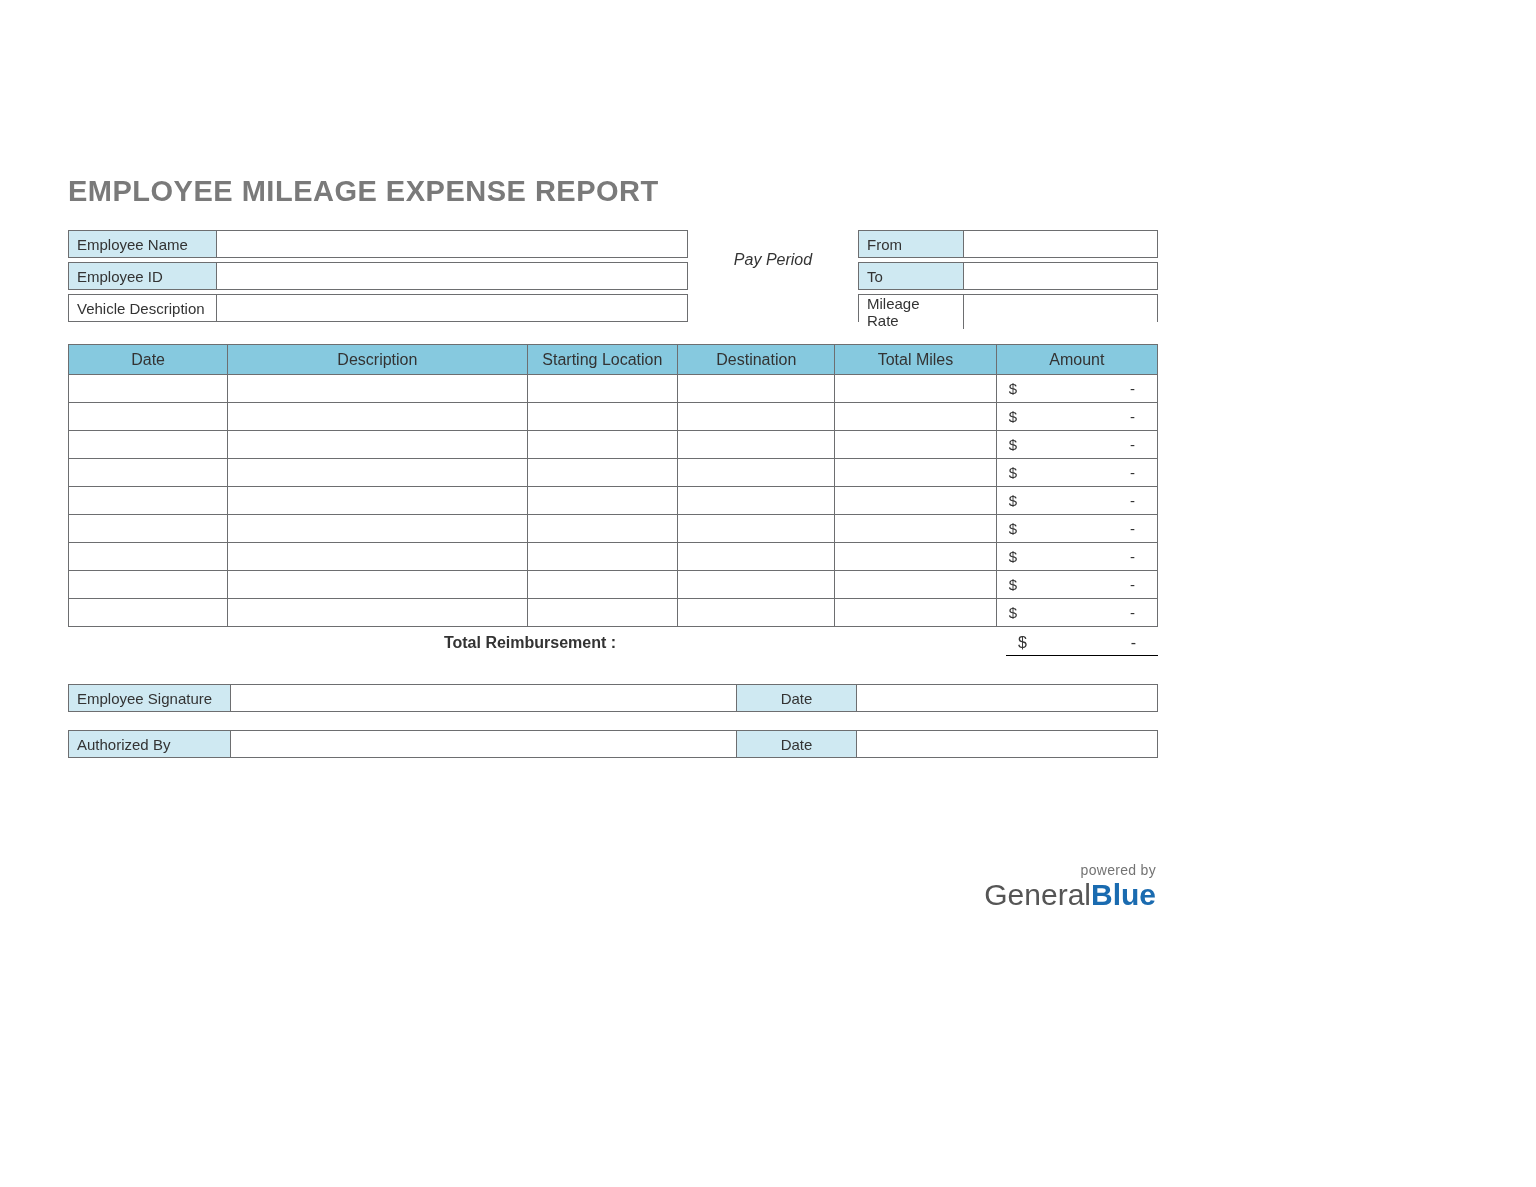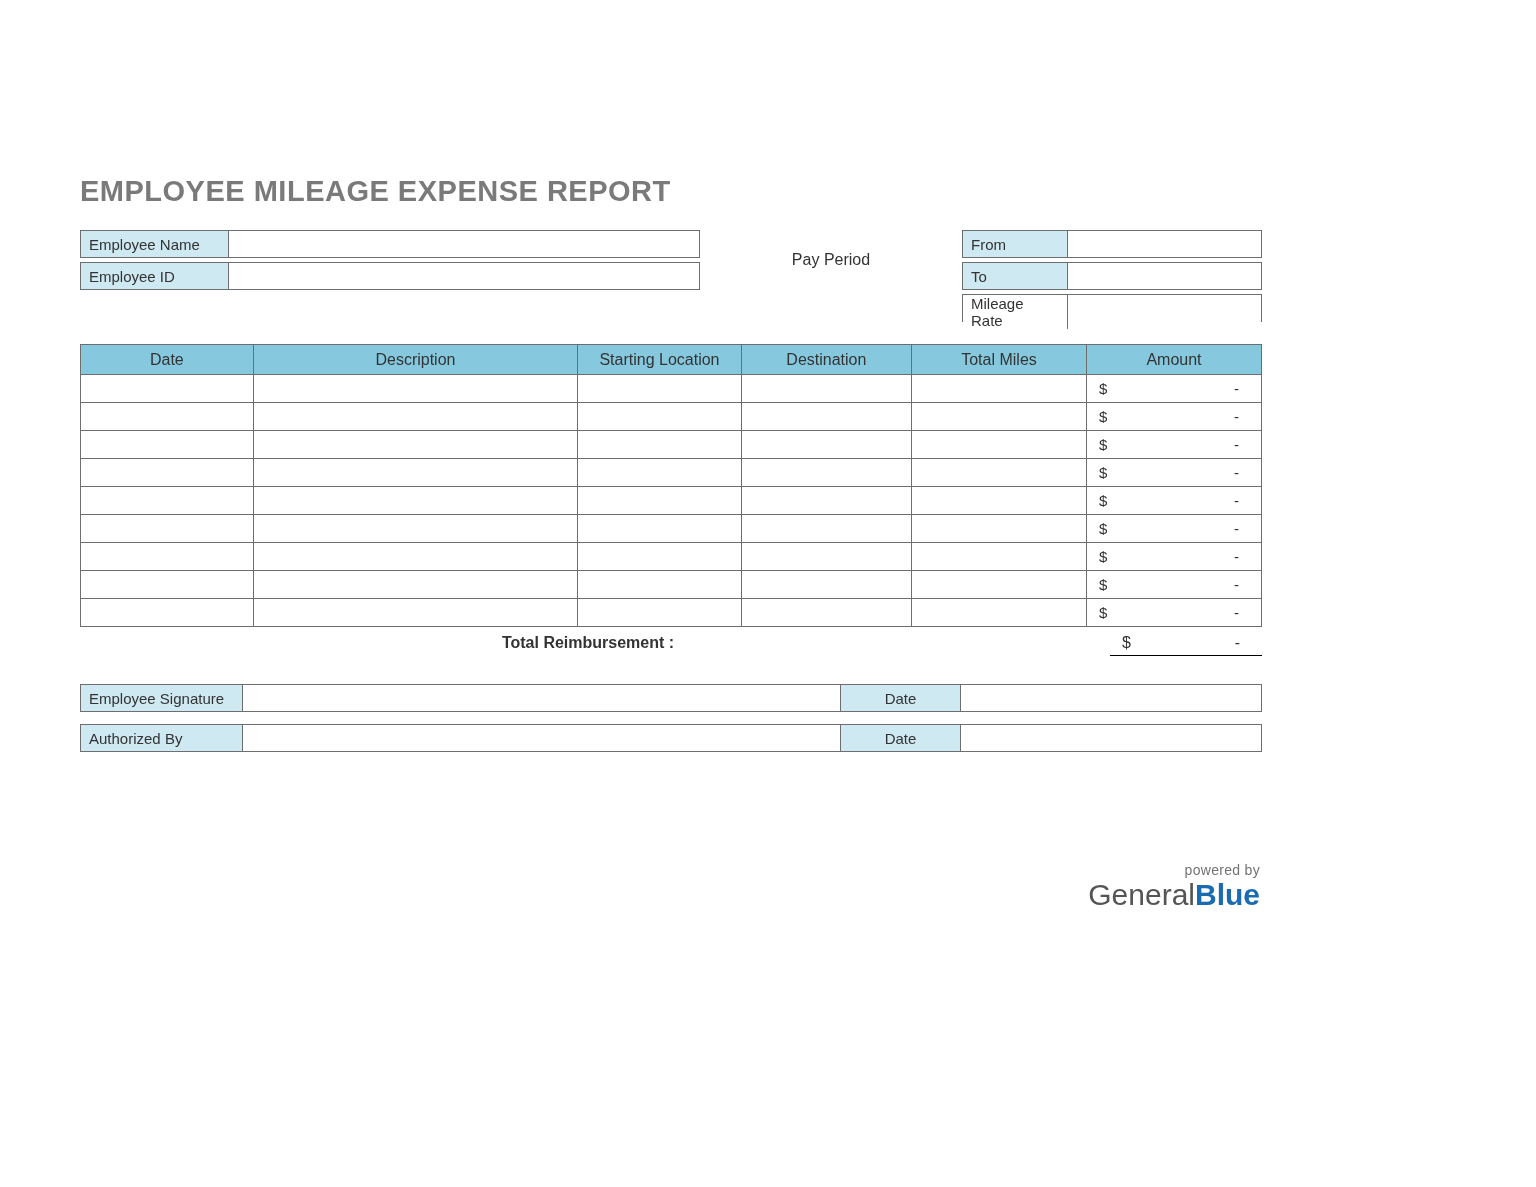--- a/index.html
+++ b/index.html
@@ -13,23 +13,23 @@
   body{
     margin:0;
     width:1536px;
     height:1187px;
     background:#ffffff;
     font-family:"Segoe UI",Arial,sans-serif;
     color:#333;
   }
   .page{
     position:absolute;
-    left:80px;
+    left:68px;
     top:175px;
-    width:1182px;
+    width:1090px;
   }
   .title{
     font-family:"Century Gothic","Segoe UI",Arial,sans-serif;
     font-size:29px;
     font-weight:700;
     letter-spacing:0.5px;
     color:var(--title-grey);
     margin-bottom:22px;
   }
 
@@ -61,20 +61,21 @@
     display:flex;align-items:center;
     padding:0 6px;
     font-size:15px;
     background:#fff;
   }
   .pay-period{
     display:flex;align-items:center;justify-content:center;
     height:60px;
     font-size:16px;
     color:#333;
+    font-style:italic;
   }
 
   
   table.main{
     margin-top:22px;
     width:100%;
     border-collapse:collapse;
   }
   table.main th{
     background:var(--header-blue);
@@ -118,21 +119,21 @@
   }
   .total-value{
     display:flex;justify-content:space-between;align-items:center;
     padding:0 22px 0 12px;
     height:26px;
     font-size:16px;
     border-bottom:1.5px solid #000;
   }
 
   
-  .sig-block{margin-top:28px;display:flex;flex-direction:column;gap:12px;}
+  .sig-block{margin-top:28px;display:flex;flex-direction:column;gap:18px;}
   .sig-row{
     display:grid;
     grid-template-columns:162px 1fr 120px 300px;
     height:28px;
     border:1px solid var(--border);
   }
   .sig-row > div{
     display:flex;align-items:center;
     padding:0 8px;font-size:15px;
     border-right:1px solid var(--border);
@@ -160,20 +161,24 @@
   <div class="title">EMPLOYEE MILEAGE EXPENSE REPORT</div>
 
   <div class="top">
     <div class="left-group">
       <div class="info-row">
         <div class="info-label">Employee Name</div>
         <div class="info-value"></div>
       </div>
       <div class="info-row">
         <div class="info-label">Employee ID</div>
+        <div class="info-value"></div>
+      </div>
+      <div class="info-row">
+        <div class="info-label plain">Vehicle Description</div>
         <div class="info-value"></div>
       </div>
     </div>
 
     <div class="pay-period">Pay Period</div>
 
     <div class="right-group">
       <div class="info-row">
         <div class="info-label">From</div>
         <div class="info-value"></div>

